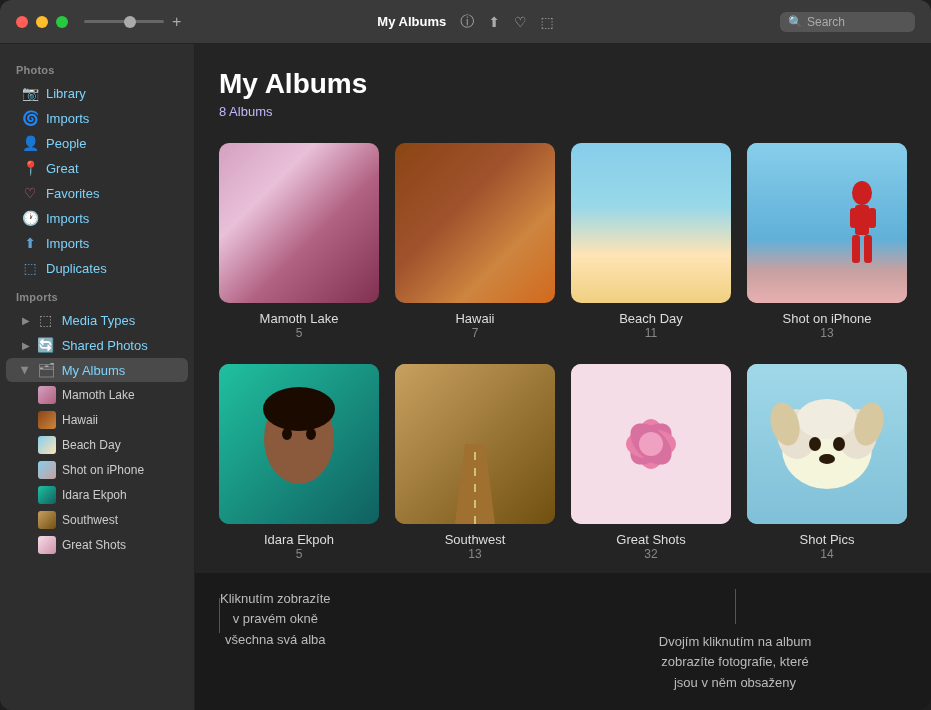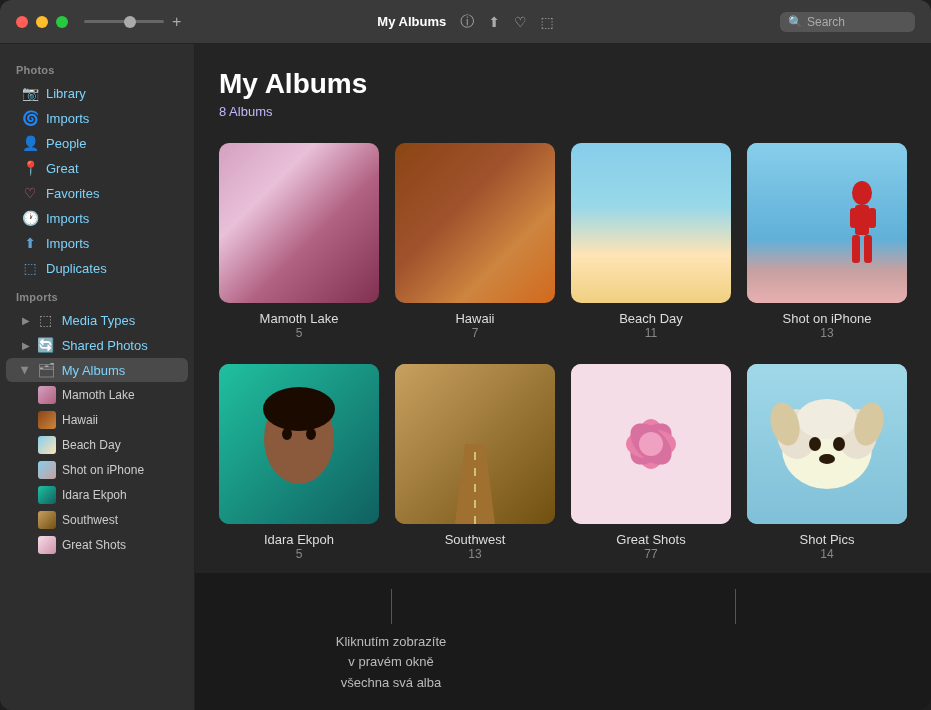--- a/index.html
+++ b/index.html
@@ -267,21 +267,21 @@
       background: #1a1a1a;
       padding: 16px 24px;
       display: flex;
       align-items: flex-start;
       gap: 0;
     }
 
     .annotation-left {
       flex: 1;
       display: flex;
-      flex-direction: column;
+      flex-direction: row;
       align-items: center;
     }
 
     .annotation-right {
       flex: 1;
       display: flex;
       flex-direction: column;
       align-items: center;
     }
 
@@ -551,21 +551,21 @@
 
                   <ellipse cx="80" cy="80" rx="15" ry="25" fill="#E880A8" transform="rotate(0 80 80)"></ellipse>
                   <ellipse cx="80" cy="80" rx="15" ry="25" fill="#D870A0" transform="rotate(45 80 80)"></ellipse>
                   <ellipse cx="80" cy="80" rx="15" ry="25" fill="#E880A8" transform="rotate(90 80 80)"></ellipse>
                   <ellipse cx="80" cy="80" rx="15" ry="25" fill="#D870A0" transform="rotate(135 80 80)"></ellipse>
                   <ellipse cx="80" cy="80" rx="12" ry="12" fill="#F0A0C0"></ellipse>
                 </svg>
               </div>
             </div>
             <div class="album-name">Great Shots</div>
-            <div class="album-count">77</div>
+            <div class="album-count">32</div>
           </div>
           <div class="album-item">
             <div class="album-thumb">
               <div class="album-thumb-inner thumb-puppy" style="position: relative;">
                 <svg viewBox="0 0 160 160" width="160" height="160" style="position:absolute;top:0;left:0;">
                   <defs>
                     <linearGradient id="puppy-bg" x1="0" y1="0" x2="0" y2="1">
                       <stop offset="0%" stop-color="#A0D8E8"></stop>
                       <stop offset="100%" stop-color="#80C0D8"></stop>
                     </linearGradient>
@@ -594,17 +594,18 @@
         </div>
       </div>
 
       <div class="annotation-area">
         <div class="annotation-left">
           <div style="width:1px;height:35px;background:#555;margin-bottom:8px;"></div>
           <div style="font-size:13px;color:#bbb;text-align:center;line-height:1.6;">Kliknutím zobrazíte<br>v pravém okně<br>všechna svá alba</div>
         </div>
         <div class="annotation-right">
           <div style="width:1px;height:35px;background:#555;margin-bottom:8px;"></div>
+          <div style="font-size:13px;color:#bbb;text-align:center;line-height:1.6;">Dvojím kliknutím na album<br>zobrazíte fotografie, které<br>jsou v něm obsaženy</div>
         </div>
       </div>
     </div>
   </div>
 </div>
 
 </body></html>

